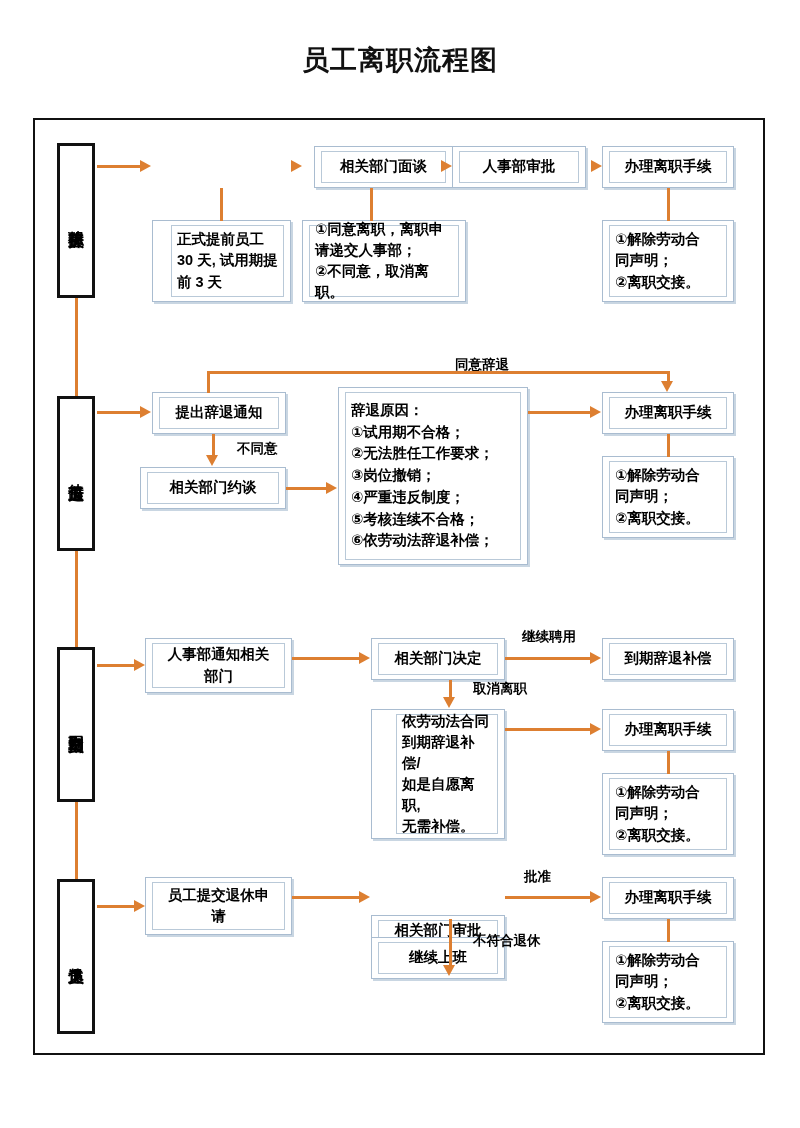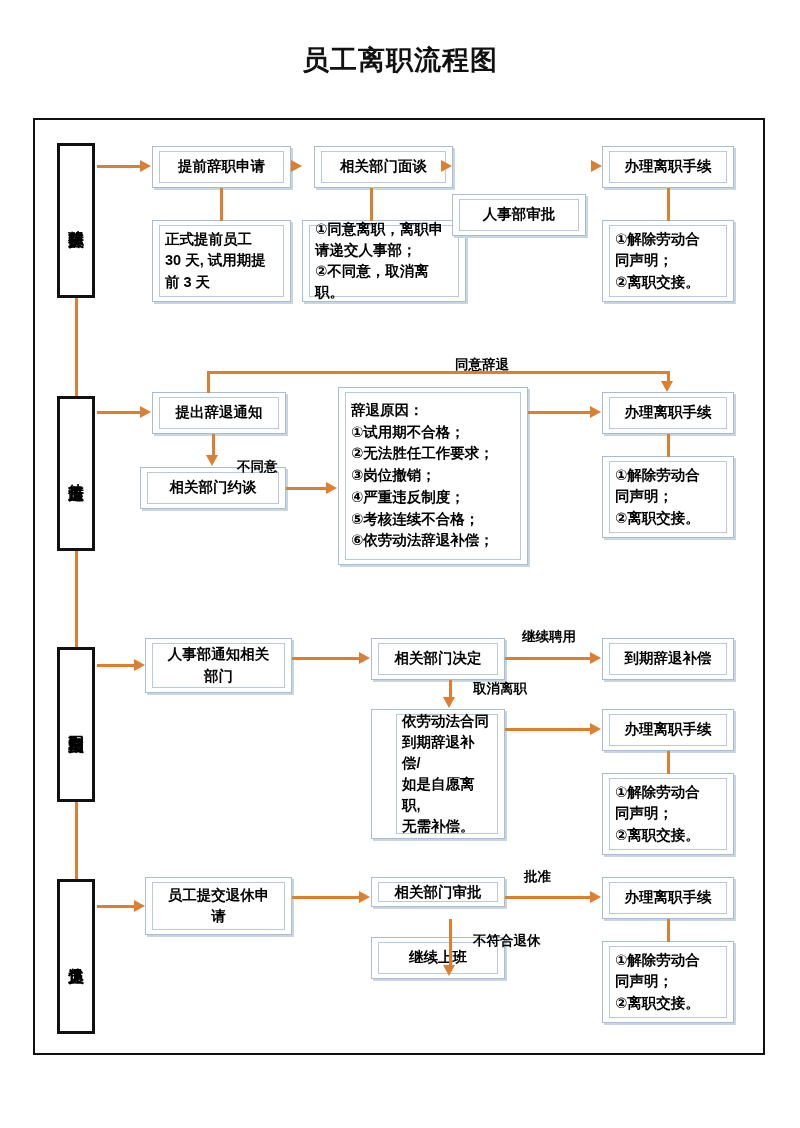--- a/index.html
+++ b/index.html
@@ -59,49 +59,44 @@
 <body>
 
 <div id="page-title">员工离职流程图</div>
 
 <div id="outer-frame">
 
   <div class="cat-box" style="left:22px;top:23px;width:38px;height:155px;">
     <span class="cat-text">待辞职员工</span>
   </div>
 
-  <div class="pbox" style="left:117px;top:26px;width:139px;height:42px;">
-    <div class="inner">
-      <span class="txt">提前辞职申请</span>
-    </div>
-  </div>
 
   <div class="pbox left" style="left:117px;top:100px;width:139px;height:82px;">
-    <div class="inner" style="justify-content:flex-start;">
+    <div class="inner" style="justify-content:flex-start;margin-left:12px;">
       <span class="txt">正式提前员工
 30 天, 试用期提
 前 3 天</span>
     </div>
   </div>
 
   <div class="pbox" style="left:267px;top:26px;width:139px;height:42px;margin-left:12px;">
     <div class="inner">
       <span class="txt">相关部门面谈</span>
     </div>
   </div>
 
   <div class="pbox left" style="left:267px;top:100px;width:164px;height:82px;">
     <div class="inner" style="justify-content:flex-start;">
       <span class="txt">①同意离职，离职申
 请递交人事部；
 ②不同意，取消离职。</span>
     </div>
   </div>
 
-  <div class="pbox" style="left:417px;top:26px;width:134px;height:42px;margin-top:48px;">
+  <div class="pbox" style="left:417px;top:26px;width:134px;height:42px;">
     <div class="inner">
       <span class="txt">人事部审批</span>
     </div>
   </div>
 
   <div class="pbox" style="left:567px;top:26px;width:132px;height:42px;">
     <div class="inner">
       <span class="txt">办理离职手续</span>
     </div>
   </div>
@@ -172,21 +167,21 @@
   <div class="arrow right" style="left:105px;top:286px;"></div>
 
   <div class="seg v" style="left:172px;top:251px;height:22px;"></div>
   <div class="seg h" style="left:172px;top:251px;width:463px;"></div>
   <div class="seg v" style="left:632px;top:251px;height:12px;"></div>
   <div class="arrow down" style="left:626px;top:261px;"></div>
   <div class="elabel" style="left:420px;top:236px;">同意辞退</div>
 
   <div class="seg v" style="left:177px;top:314px;height:22px;"></div>
   <div class="arrow down" style="left:171px;top:335px;"></div>
-  <div class="elabel" style="left:202px;top:338px;">不同意</div>
+  <div class="elabel" style="left:202px;top:320px;">不同意</div>
 
   <div class="seg h" style="left:251px;top:367px;width:41px;"></div>
   <div class="arrow right" style="left:291px;top:362px;"></div>
 
   <div class="seg h" style="left:493px;top:291px;width:63px;"></div>
   <div class="arrow right" style="left:555px;top:286px;"></div>
 
   <div class="seg v" style="left:632px;top:314px;height:23px;"></div>
 
   <div class="seg v" style="left:40px;top:431px;height:96px;"></div>
@@ -262,21 +257,21 @@
     <span class="cat-text">退休员工</span>
   </div>
 
   <div class="pbox" style="left:110px;top:757px;width:147px;height:58px;">
     <div class="inner">
       <span class="txt">员工提交退休申
 请</span>
     </div>
   </div>
 
-  <div class="pbox" style="left:336px;top:757px;width:134px;height:30px;justify-content:center;">
+  <div class="pbox" style="left:336px;top:795px;width:134px;height:30px;justify-content:center;">
     <div class="inner">
       <span class="txt">相关部门审批</span>
     </div>
   </div>
 
   <div class="pbox" style="left:567px;top:757px;width:132px;height:42px;">
     <div class="inner">
       <span class="txt">办理离职手续</span>
     </div>
   </div>

